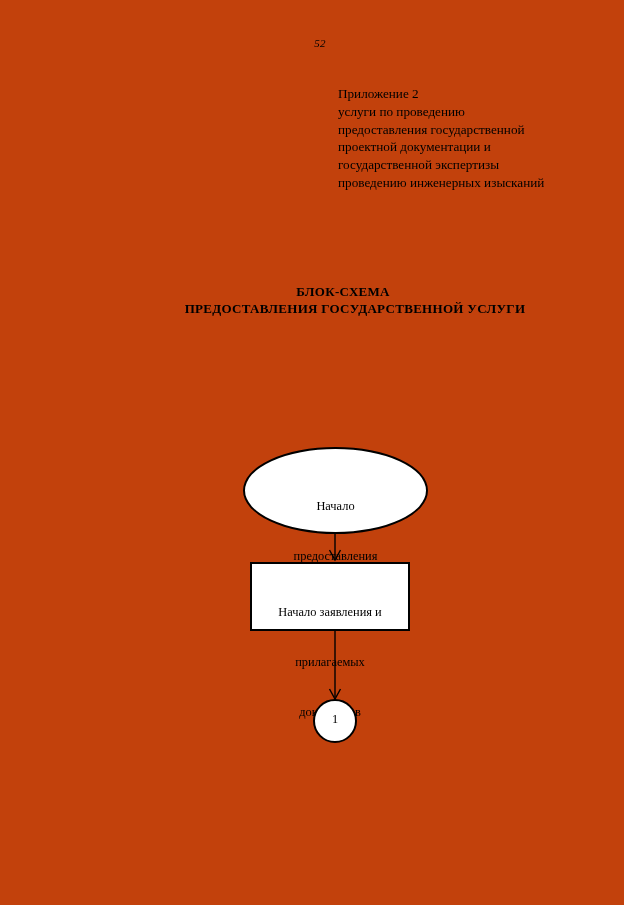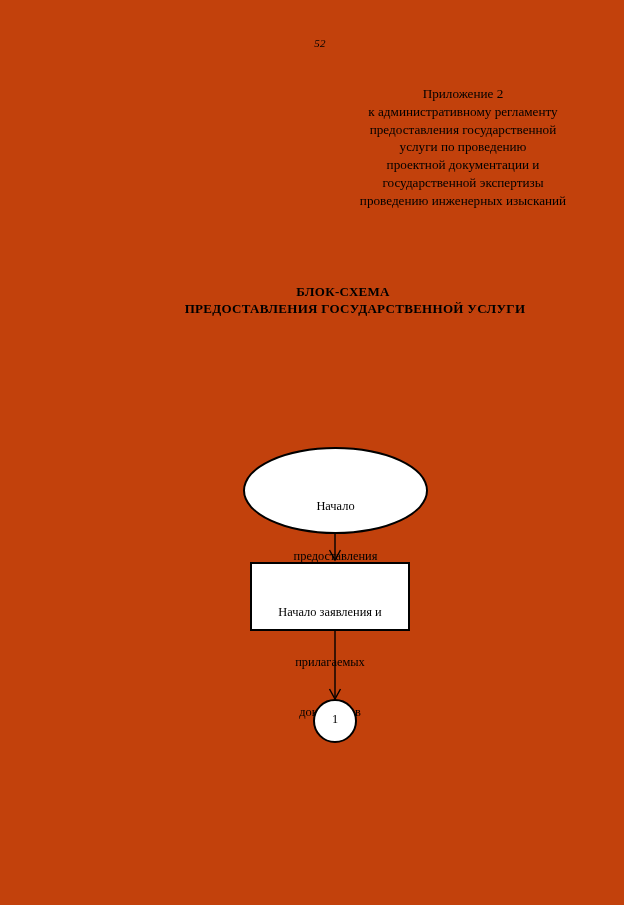--- a/index.html
+++ b/index.html
@@ -33,21 +33,21 @@
   }
 
   
   #header-block {
     position: absolute;
     left: 338px;
     top: 85px;
     width: 250px;
     font-size: 13.2px;
     line-height: 17.8px;
-    text-align: center;
+    text-align: left;
   }
   #header-block .hline { display: block; white-space: pre; }
 
   
   #doc-title {
     position: absolute;
     left: 40px;
     top: 283px;
     width: 600px;
     text-align: center;
@@ -136,23 +136,22 @@
 </style>
 </head>
 <body>
 
 <div id="page">
 
   <div id="page-number">52</div>
 
   <div id="header-block">
     <span class="hline">Приложение 2</span>
-    <span class="hline">к административному регламенту</span>
+    <span class="hline">услуги по проведению</span>
     <span class="hline">предоставления государственной</span>
-    <span class="hline">услуги по проведению</span>
     <span class="hline">проектной документации и</span>
     <span class="hline">государственной экспертизы</span>
     <span class="hline">проведению инженерных изысканий</span>
   </div>
 
   <div id="doc-title">
     <span class="tline l1">БЛОК-СХЕМА</span>
     <span class="tline l2">ПРЕДОСТАВЛЕНИЯ ГОСУДАРСТВЕННОЙ УСЛУГИ</span>
   </div>
 

